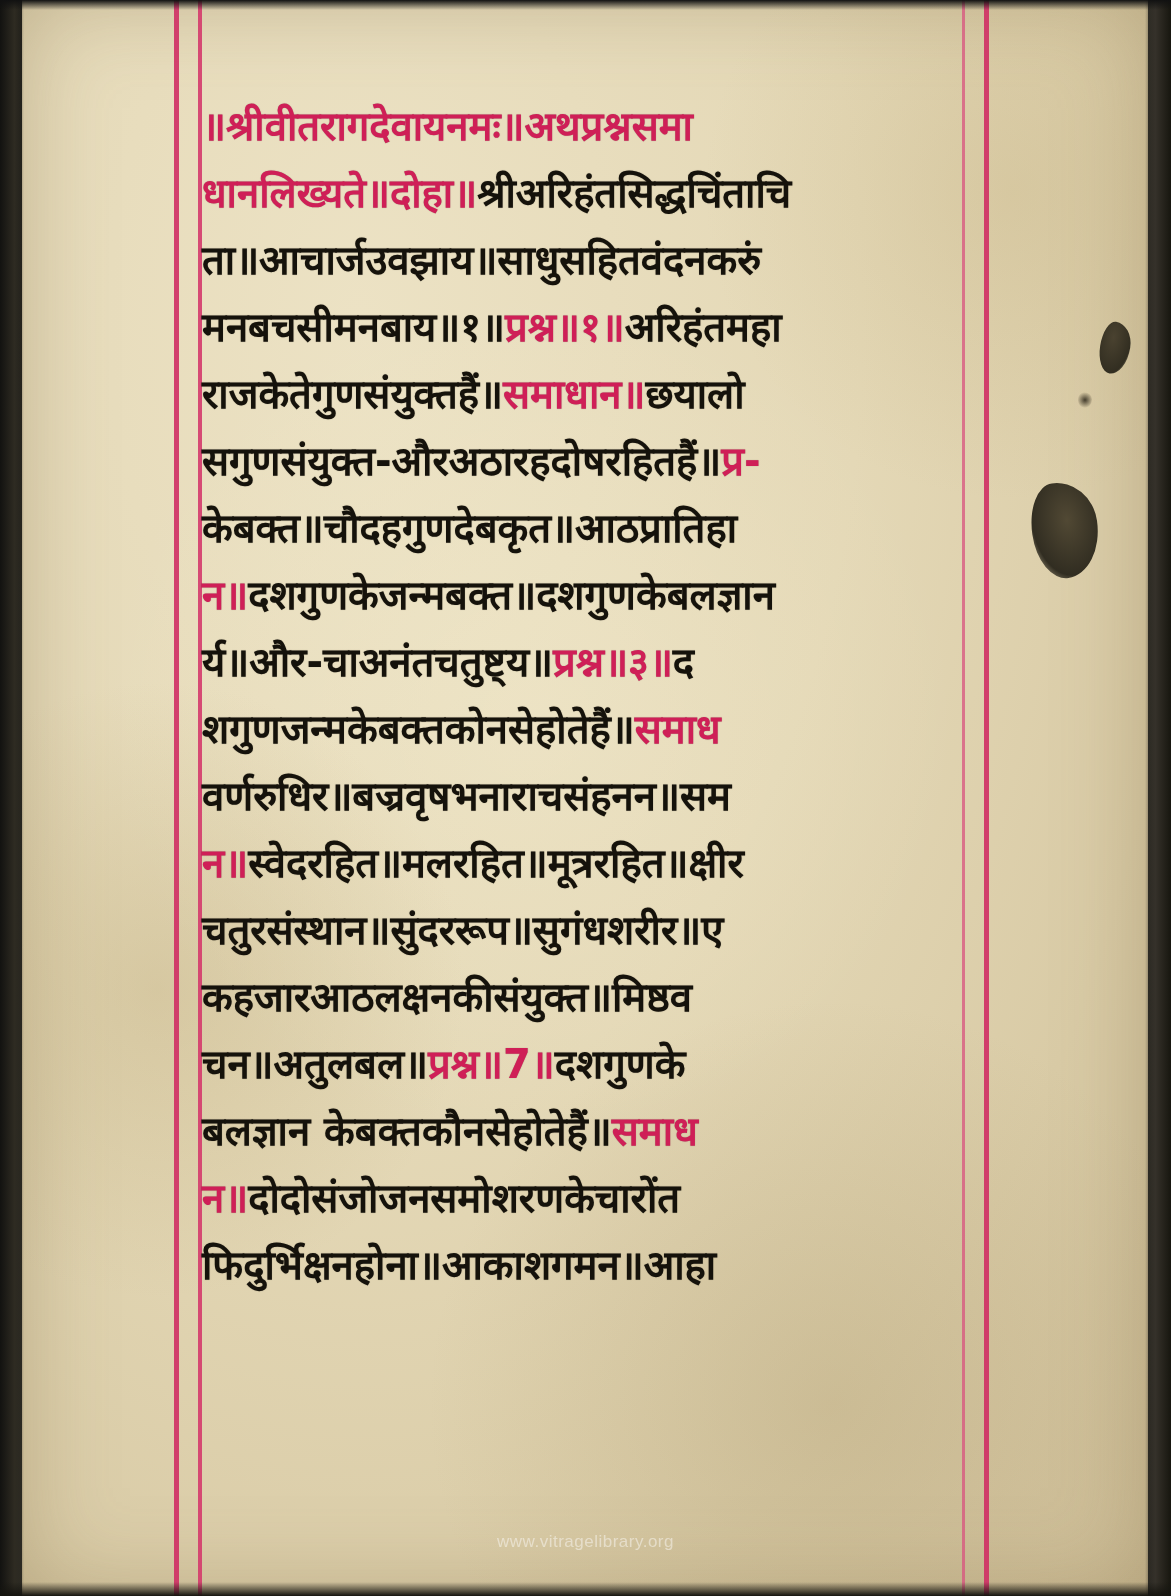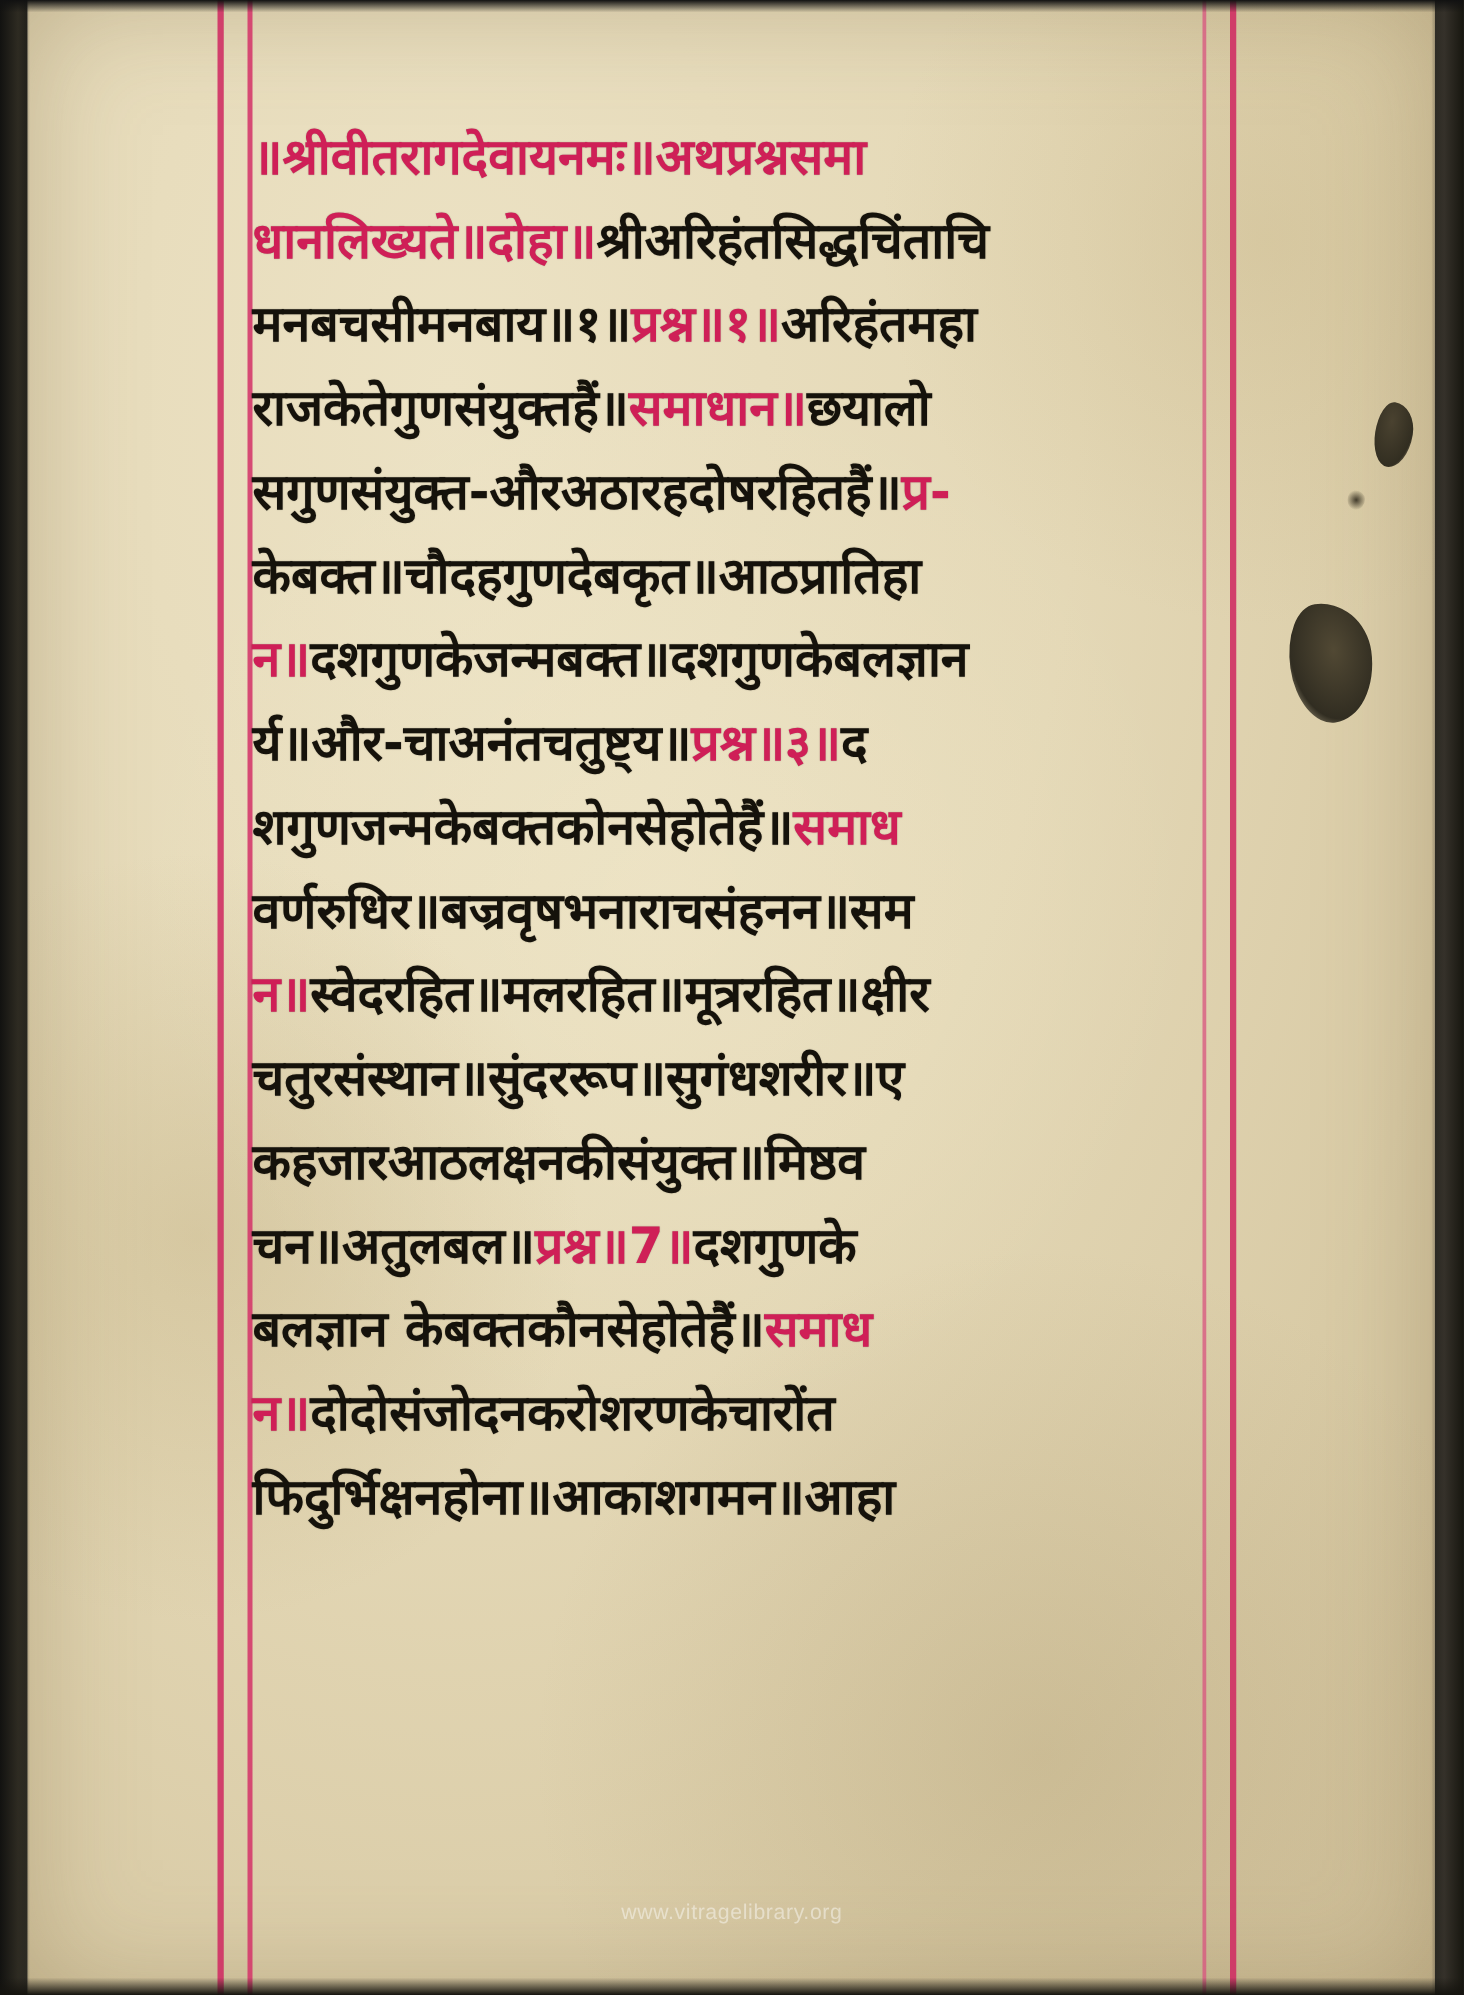--- a/index.html
+++ b/index.html
@@ -114,21 +114,21 @@
   }
   .line span { display: inline; }
   .blk { color: #15120b; }
   .red { color: #cf1f57; }
   
   .line { font-family: "DejaVu Sans", sans-serif; font-weight: 600;
           text-shadow: 0 0 1px rgba(20,15,5,0.35); }
 
   .watermark {
     position: absolute;
-    left: 0; bottom: 56px;
+    left: 0; bottom: 44px;
     width: 1171px;
     text-align: center;
     font-family: "Liberation Sans", sans-serif;
     font-size: 17px;
     color: rgba(255,255,255,0.45);
     letter-spacing: .5px;
   }
 </style>
 </head>
 <body>
@@ -139,34 +139,35 @@
 
   <div class="folio">
     <div class="rule left-outer"></div>
     <div class="rule left-inner"></div>
     <div class="rule right-inner"></div>
     <div class="rule right-outer"></div>
 
     <div class="textblock">
       <div class="line"><span class="red">॥श्रीवीतरागदेवायनमः॥अथप्रश्नसमा</span></div>
       <div class="line"><span class="red">धानलिख्यते॥दोहा॥</span><span class="blk">श्रीअरिहंतसिद्धचिंताचि</span></div>
+      <div class="line"><span class="blk">ता॥आचार्जउवझाय॥साधुसहितवंदनकरुं</span></div>
       <div class="line"><span class="blk">मनबचसीमनबाय॥१॥</span><span class="red">प्रश्न॥१॥</span><span class="blk">अरिहंतमहा</span></div>
       <div class="line"><span class="blk">राजकेतेगुणसंयुक्तहैं॥</span><span class="red">समाधान॥</span><span class="blk">छयालो</span></div>
       <div class="line"><span class="blk">सगुणसंयुक्त-औरअठारहदोषरहितहैं॥</span><span class="red">प्र-</span></div>
       <div class="line"><span class="blk">केबक्त॥चौदहगुणदेबकृत॥आठप्रातिहा</span></div>
       <div class="line"><span class="red">न॥</span><span class="blk">दशगुणकेजन्मबक्त॥दशगुणकेबलज्ञान</span></div>
       <div class="line"><span class="blk">र्य॥और-चाअनंतचतुष्ट्य॥</span><span class="red">प्रश्न॥३॥</span><span class="blk">द</span></div>
       <div class="line"><span class="blk">शगुणजन्मकेबक्तकोनसेहोतेहैं॥</span><span class="red">समाध</span></div>
       <div class="line"><span class="blk">वर्णरुधिर॥बज्रवृषभनाराचसंहनन॥सम</span></div>
       <div class="line"><span class="red">न॥</span><span class="blk">स्वेदरहित॥मलरहित॥मूत्ररहित॥क्षीर</span></div>
       <div class="line"><span class="blk">चतुरसंस्थान॥सुंदररूप॥सुगंधशरीर॥ए</span></div>
       <div class="line"><span class="blk">कहजारआठलक्षनकीसंयुक्त॥मिष्ठव</span></div>
       <div class="line"><span class="blk">चन॥अतुलबल॥</span><span class="red">प्रश्न॥7॥</span><span class="blk">दशगुणके</span></div>
       <div class="line"><span class="blk">बलज्ञान केबक्तकौनसेहोतेहैं॥</span><span class="red">समाध</span></div>
-      <div class="line"><span class="red">न॥</span><span class="blk">दोदोसंजोदनकरोशरणकेचारोंत</span></div>
+      <div class="line"><span class="red">न॥</span><span class="blk">दोदोसंजोजनसमोशरणकेचारोंत</span></div>
       <div class="line"><span class="blk">फिदुर्भिक्षनहोना॥आकाशगमन॥आहा</span></div>
     </div>
   </div>
 
   <div class="stain s1"></div>
   <div class="stain s2"></div>
   <div class="stain s3"></div>
 
   <div class="edge-left"></div>
   <div class="edge-right"></div>

